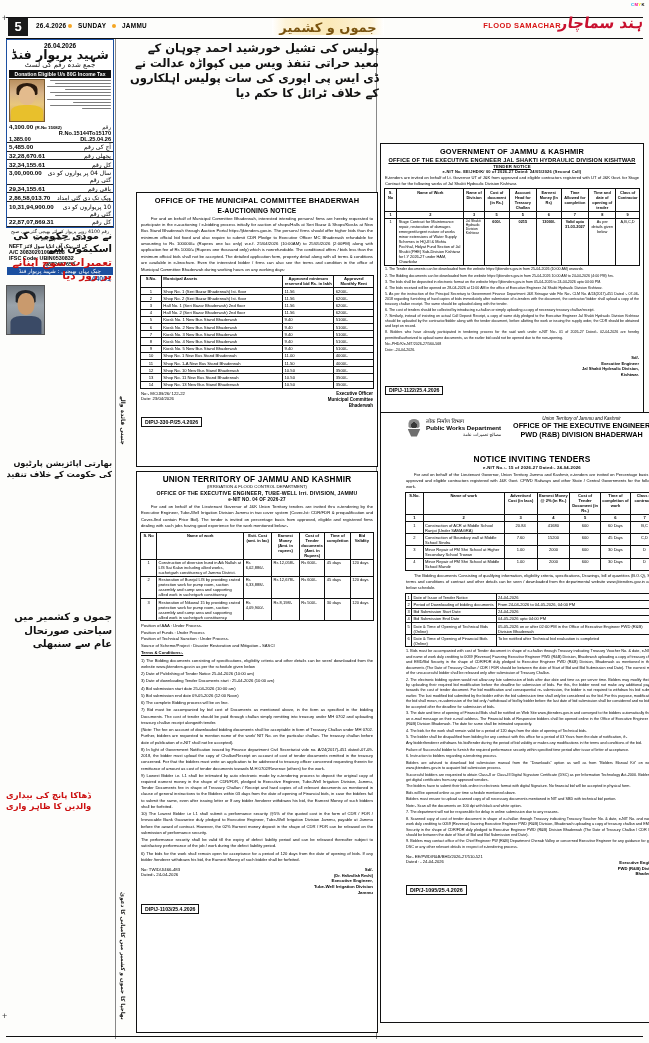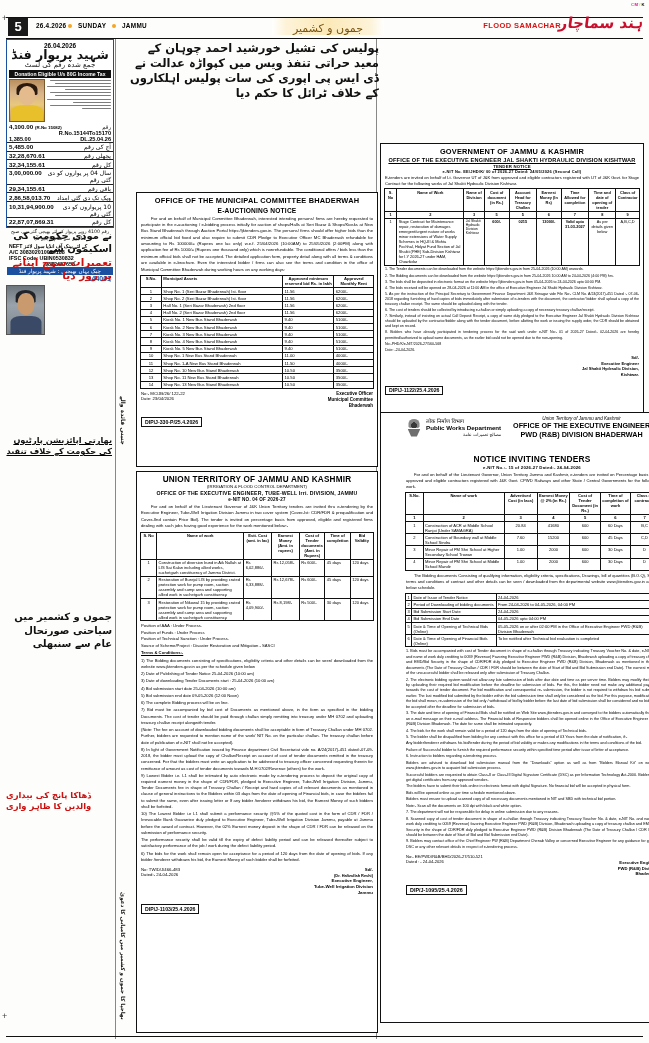--- a/index.html
+++ b/index.html
@@ -17,21 +17,21 @@
   .masthead{position:absolute;left:6px;top:17px;width:637px;height:20px;border-top:1.2px solid #111;border-bottom:1.2px solid #111;}
   .pagebox{position:absolute;left:8px;top:18px;width:20px;height:18px;background:#1a1a1a;color:#fff;
            font-size:13px;font-weight:bold;text-align:center;line-height:18px;}
   .mh-date{position:absolute;left:36px;top:22px;font-size:6.4px;font-weight:bold;letter-spacing:.2px;}
   .mh-dot{position:absolute;top:24px;width:4px;height:4px;border-radius:50%;background:#f5a623;}
   .mh-day{position:absolute;left:78px;top:22px;font-size:6.4px;font-weight:bold;letter-spacing:.3px;}
   .mh-city{position:absolute;left:122px;top:22px;font-size:6.4px;font-weight:bold;letter-spacing:.3px;}
   .mh-ribbon{position:absolute;left:272px;top:18px;width:112px;height:17px;
       background:linear-gradient(90deg,#fff 0%,#fdf3d8 12%,#fbe9b8 50%,#fdf3d8 88%,#fff 100%);
       text-align:center;}
-  .mh-ribbon span{font-size:11px;font-weight:normal;color:#7a5410;line-height:17px;font-family:"DejaVu Sans",sans-serif;}
+  .mh-ribbon span{font-size:13px;font-weight:bold;color:#7a5410;line-height:17px;font-family:"DejaVu Sans",sans-serif;}
   .mh-hs{position:absolute;right:88px;top:21px;font-size:7.5px;font-weight:bold;color:#d81414;letter-spacing:.4px;}
   .mh-logo{position:absolute;right:6px;top:14px;font-size:15px;font-weight:bold;color:#c8102e;
            font-family:"DejaVu Sans",sans-serif;transform:skewX(-8deg);}
 
   
   .col{position:absolute;}
   .rule-v{position:absolute;width:0;border-left:.7px solid #888;}
   .rule-h{position:absolute;height:0;border-top:.7px solid #888;}
 
   
@@ -234,21 +234,21 @@
         <div class="uline w95" style="margin-left:auto"></div>
       <div class="uline w100"></div>
         <div class="uline w60" style="margin-left:auto"></div>
       <div class="uline w95" style="margin-left:auto"></div>
         <div class="uline w88" style="margin-left:auto"></div>
       <div class="uline w100"></div>
         <div class="uline w45" style="margin-left:auto"></div>
     </div>
   </div>
 
-  <div class="col" style="left:6px;top:435px;width:106px;text-decoration:underline;">
+  <div class="col" style="left:6px;top:458px;width:106px;">
     <div class="uhead" style="font-size:8.2px;text-align:right;line-height:1.35;">بھارتی اپائزیشن پارٹیوں کی حکومت کے خلاف تنقید</div>
     <div class="ulines" style="margin-top:3px;">
       <div class="uline w95" style="margin-left:auto"></div>
         <div class="uline w100"></div>
       <div class="uline w88" style="margin-left:auto"></div>
         <div class="uline w72" style="margin-left:auto"></div>
       <div class="uline w100"></div>
         <div class="uline w95" style="margin-left:auto"></div>
       <div class="uline w88" style="margin-left:auto"></div>
         <div class="uline w100"></div>

